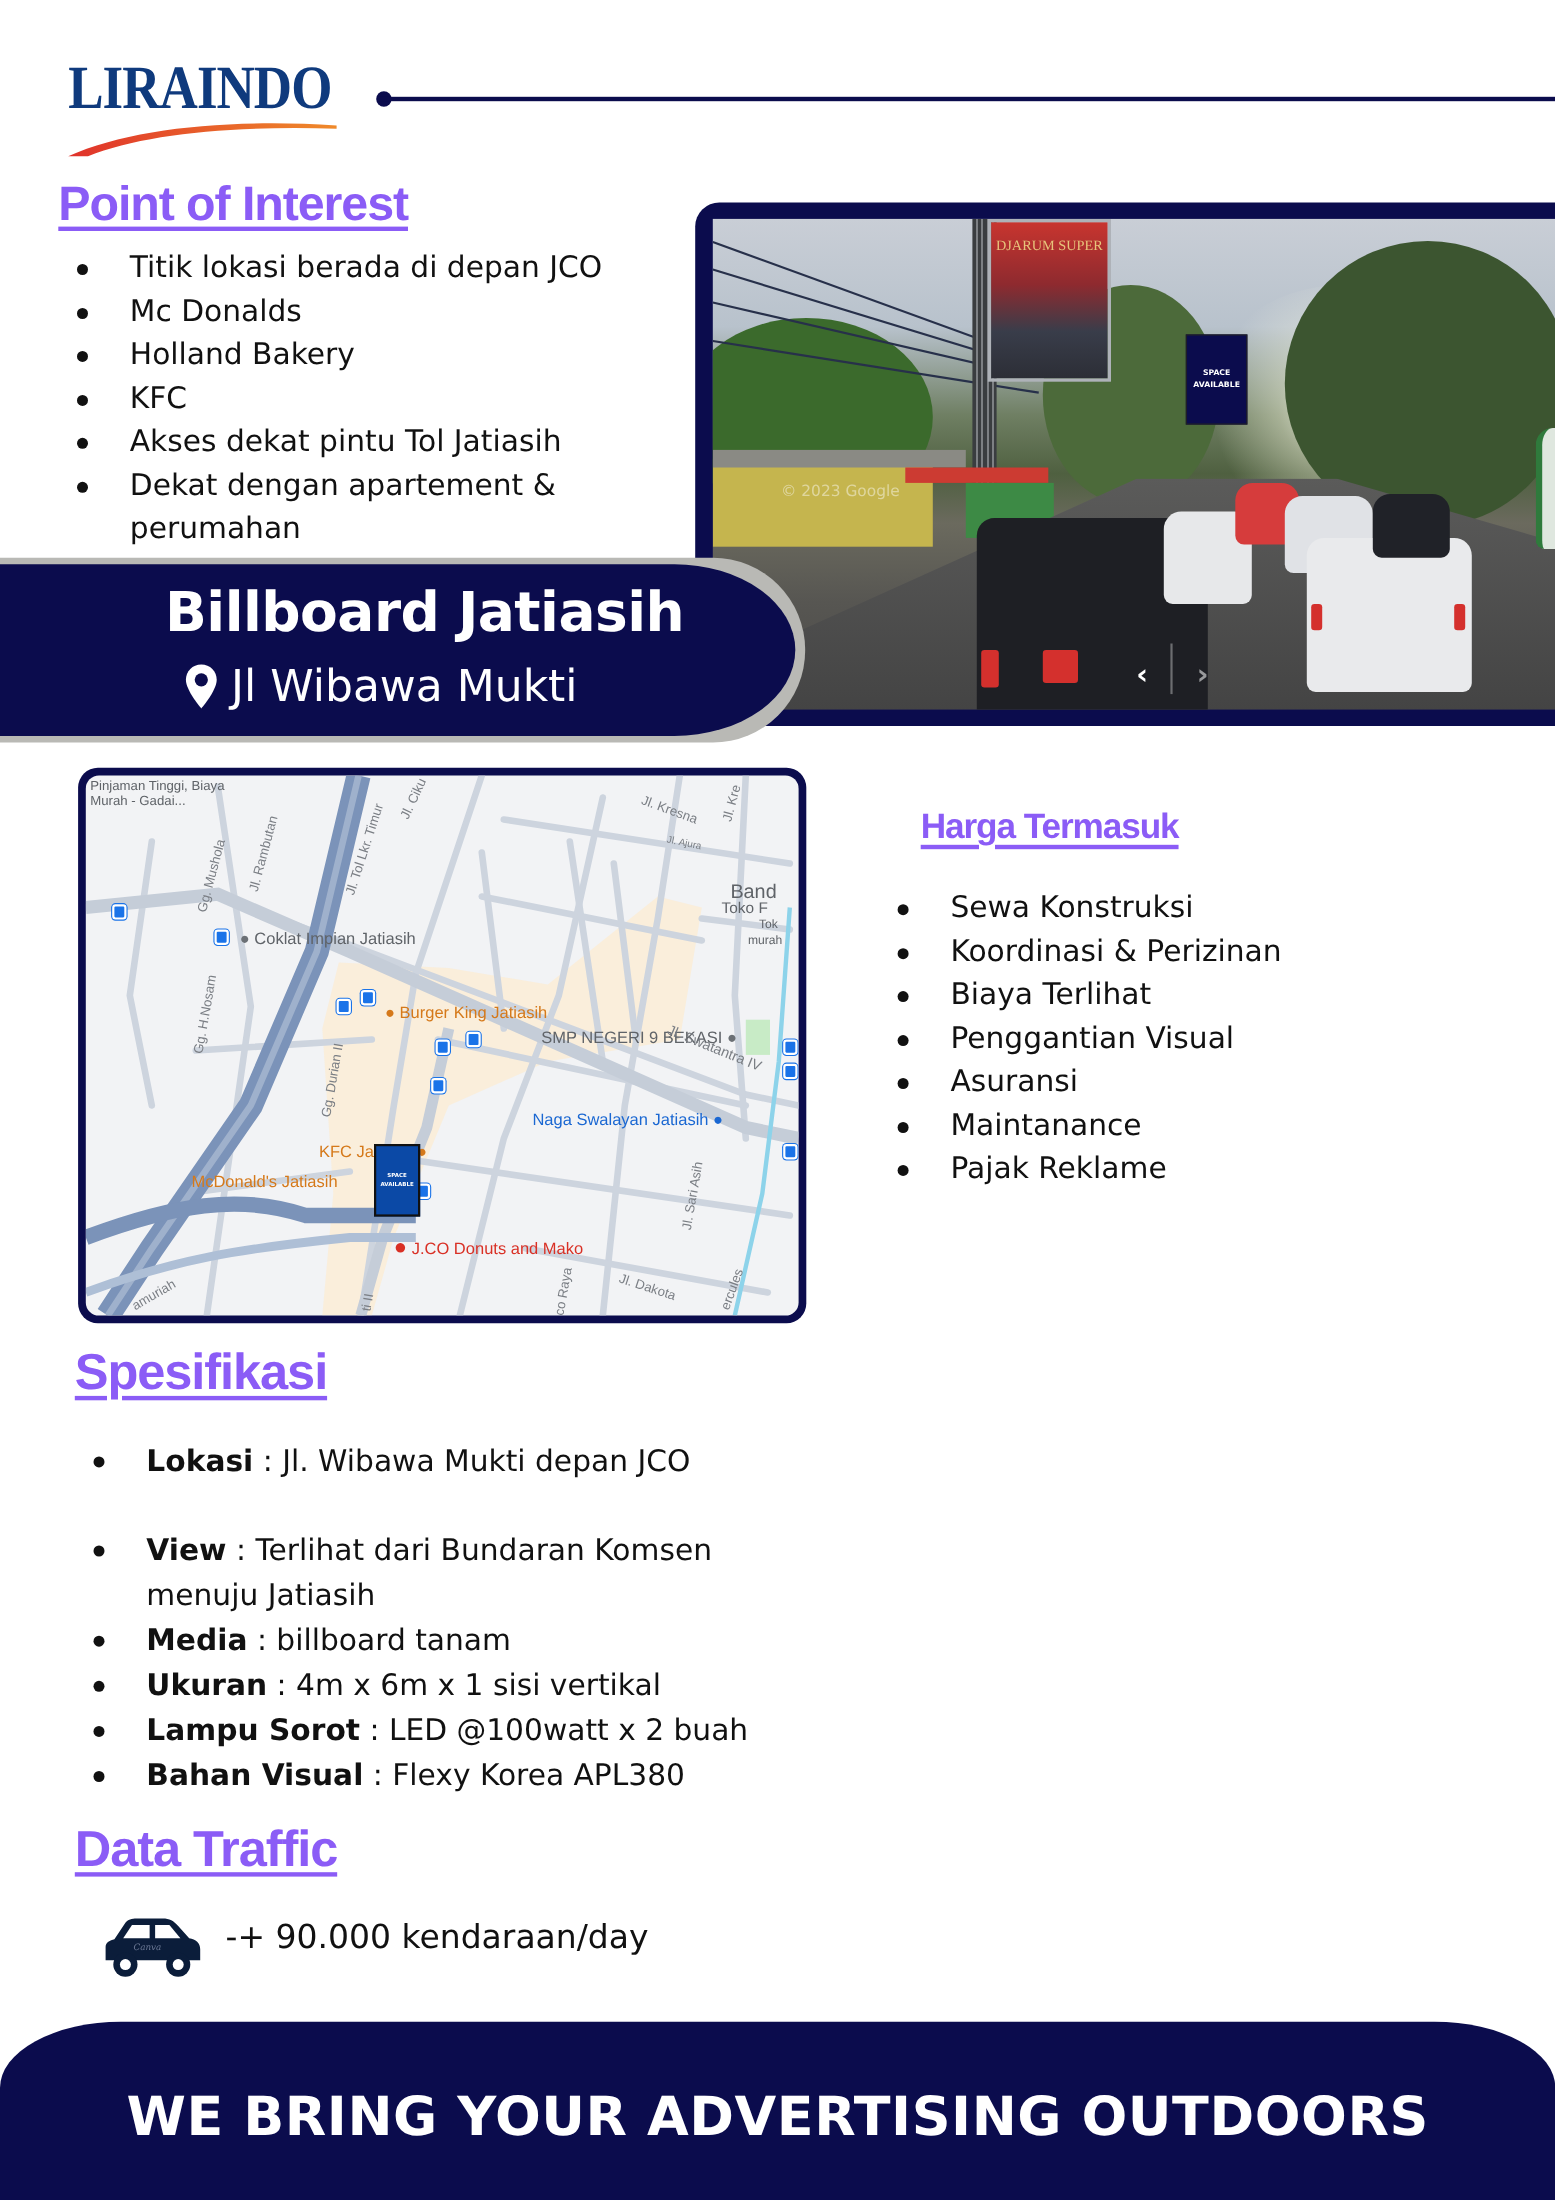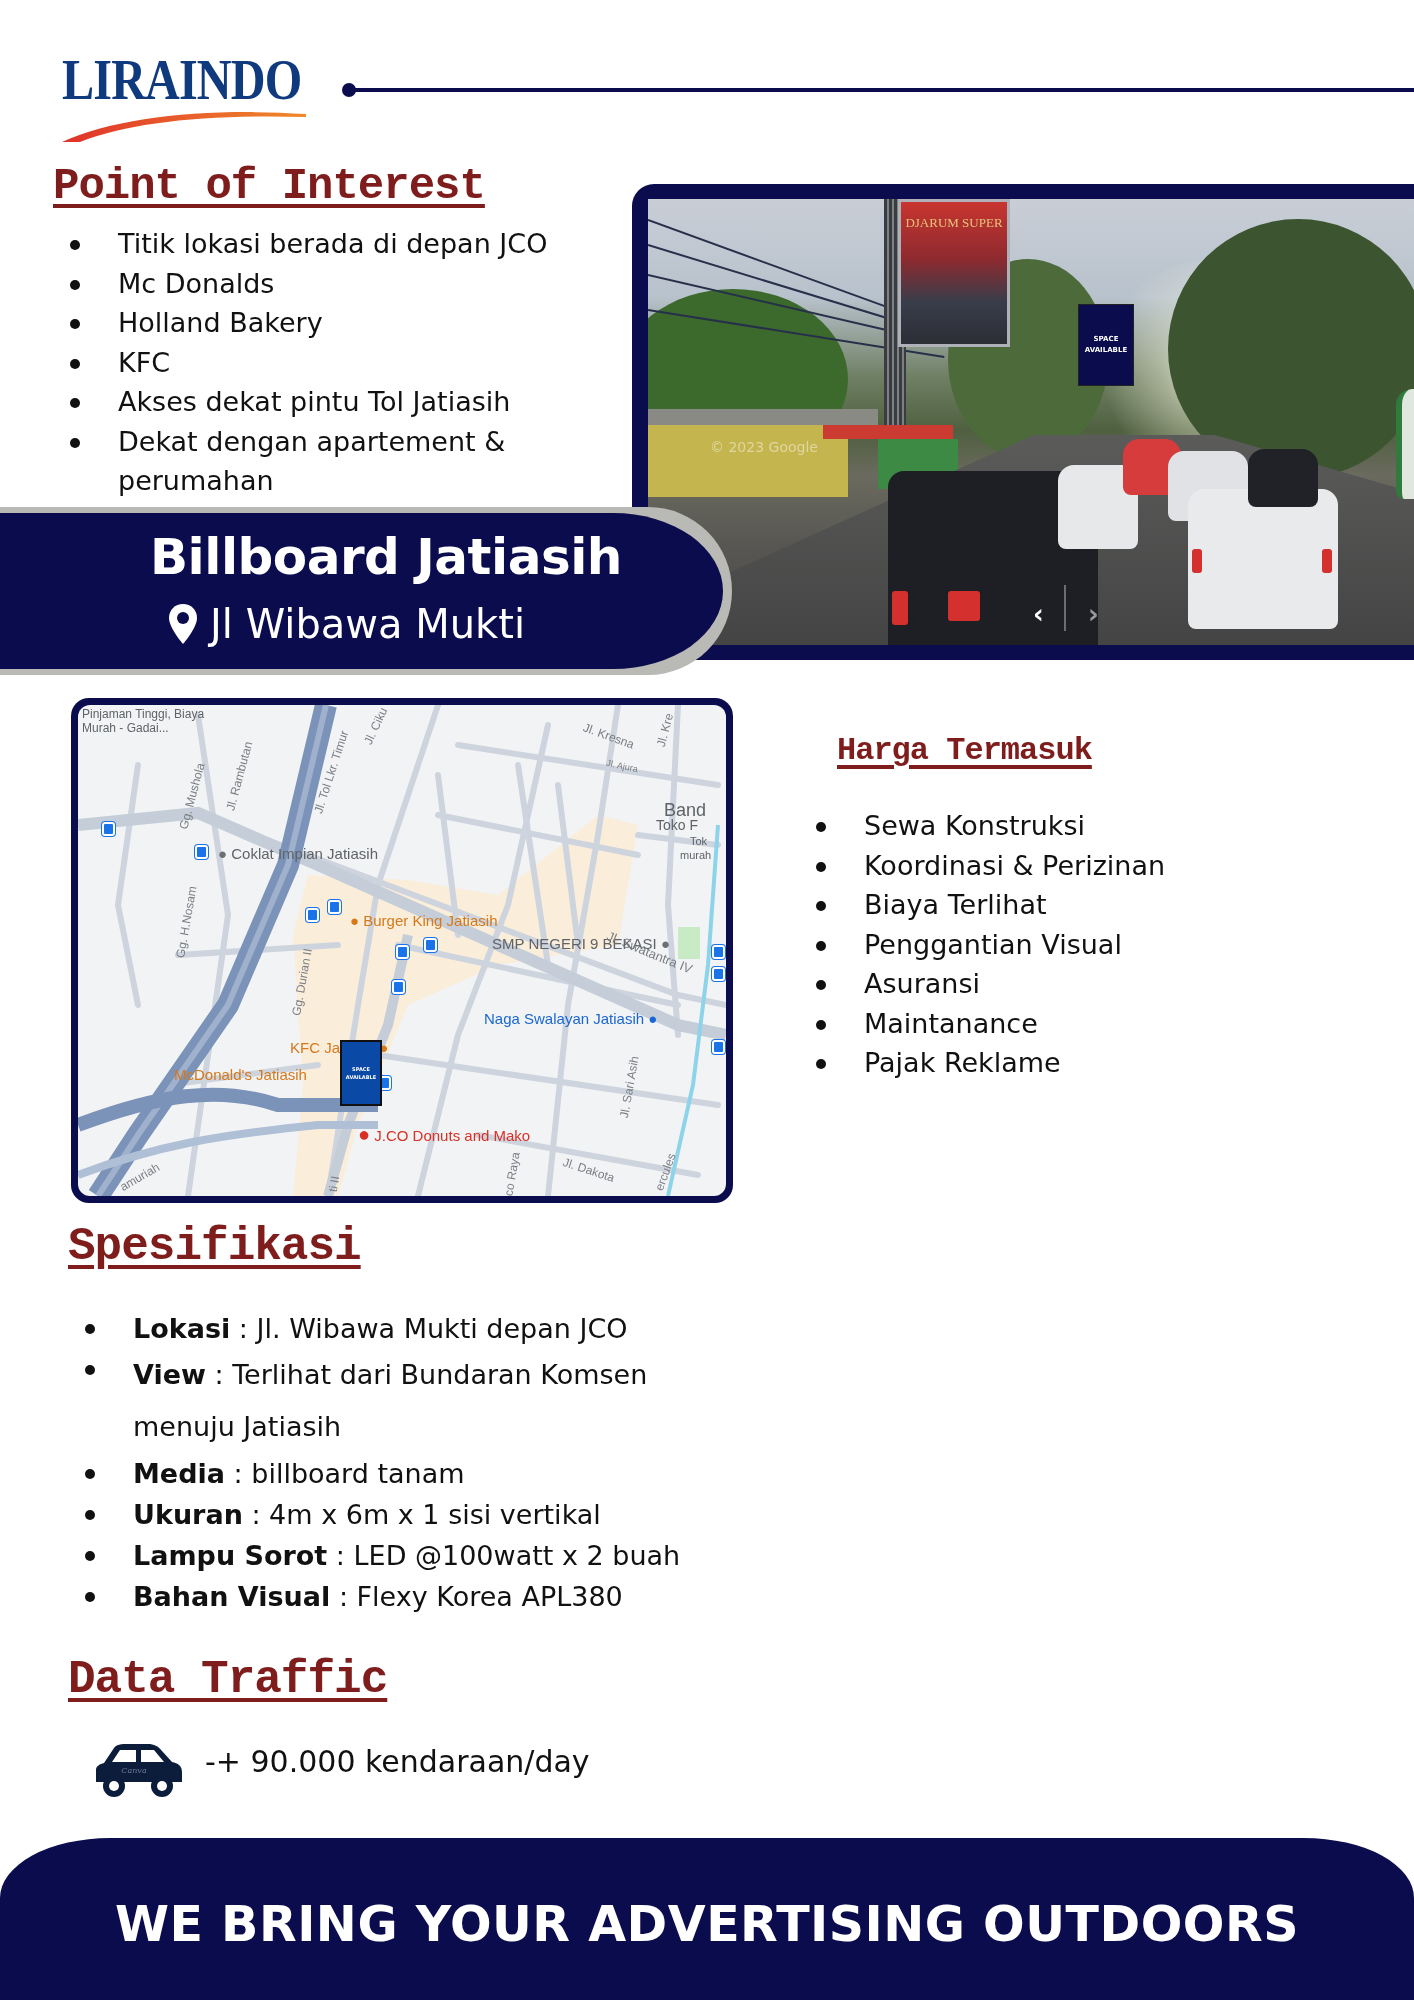--- a/index.html
+++ b/index.html
@@ -8,21 +8,21 @@
 
   
   .logo { position: absolute; left: 60px; top: 48px; width: 250px; height: 95px; }
   .logo-text { position: absolute; left: 2px; top: 0; font-family: "Liberation Serif", serif; font-weight: bold;
                font-size: 56px; letter-spacing: -1px; color: #0f3a7d; transform: scaleX(0.86); transform-origin: left top; line-height: 64px; }
   .logo-swoosh { position: absolute; left: 0; top: 60px; width: 250px; height: 36px; }
   .header-line { position: absolute; left: 343px; top: 88px; width: 1071px; height: 4px; background: #0b0c4d; }
   .header-dot { position: absolute; left: 342px; top: 83px; width: 14px; height: 14px; border-radius: 50%; background: #0b0c4d; }
 
   
-  .h-section { position: absolute; font-family: Liberation Mono, monospace; font-weight: bold; color: #7f1d1d;
+  .h-section { position: absolute; font-family: Liberation Sans, sans-serif; font-weight: bold; color: #8b5cf6;
                text-decoration: underline; text-decoration-thickness: 4px; text-underline-offset: 6px; letter-spacing: -1px; }
 
   ul.bullets { position: absolute; list-style: none; }
   ul.bullets li { position: relative; padding-left: 48px; font-size: 27px; line-height: 39.5px; color: #111; font-family: "DejaVu Sans", sans-serif; font-weight: normal; }
   ul.bullets li::before { content: ""; position: absolute; left: 0; top: 16px; width: 10px; height: 10px; border-radius: 50%; background: #111; }
 
   
   .photo-frame { position: absolute; left: 632px; top: 184px; width: 800px; height: 476px; background: #0b0c4d; border-radius: 22px 0 0 0; }
   .photo { position: absolute; left: 16px; top: 15px; right: 0; bottom: 15px; overflow: hidden;
            background: linear-gradient(180deg, #c9ced6 0%, #b8c2cc 22%, #6f7f63 40%, #4f6040 52%, #6b6a5e 62%, #575652 78%, #4a4947 100%); }
@@ -274,21 +274,21 @@
   <li>Biaya Terlihat</li>
   <li>Penggantian Visual</li>
   <li>Asuransi</li>
   <li>Maintanance</li>
   <li>Pajak Reklame</li>
 </ul>
 
 <h2 class="h-section" style="left:68px; top:1218px; font-size:46px; line-height:58px;">Spesifikasi</h2>
 <ul class="bullets" style="left:85px; top:1308px; width:600px;">
   <li style="line-height:41px;"><span class="spec-key">Lokasi</span><span> : Jl. Wibawa Mukti depan JCO</span></li>
-  <li style="line-height:52px;"><span class="spec-key">View</span><span> : Terlihat dari Bundaran Komsen menuju Jatiasih</span></li>
+  <li style="line-height:41px;margin-top:40px;"><span class="spec-key">View</span><span> : Terlihat dari Bundaran Komsen menuju Jatiasih</span></li>
   <li style="line-height:41px;"><span class="spec-key">Media</span><span> : billboard tanam</span></li>
   <li style="line-height:41px;"><span class="spec-key">Ukuran</span><span> : 4m x 6m x 1 sisi vertikal</span></li>
   <li style="line-height:41px;"><span class="spec-key">Lampu Sorot</span><span> : LED @100watt x 2 buah</span></li>
   <li style="line-height:41px;"><span class="spec-key">Bahan Visual</span><span> : Flexy Korea APL380</span></li>
 </ul>
 
 <h2 class="h-section" style="left:68px; top:1651px; font-size:46px; line-height:58px;">Data Traffic</h2>
 <svg class="car-icon" viewBox="0 0 96 60">
   <path d="M6 42 L6 30 C 6 26, 10 24, 14 23 L 24 8 C 26 5, 30 4, 34 4 L 58 4 C 64 4, 68 6, 72 11 L 82 22 C 88 23, 92 26, 92 32 L 92 42 Z" fill="#0b1d3a"></path>
   <path d="M30 10 L 46 10 L 46 22 L 22 22 Z" fill="#ffffff"></path>

